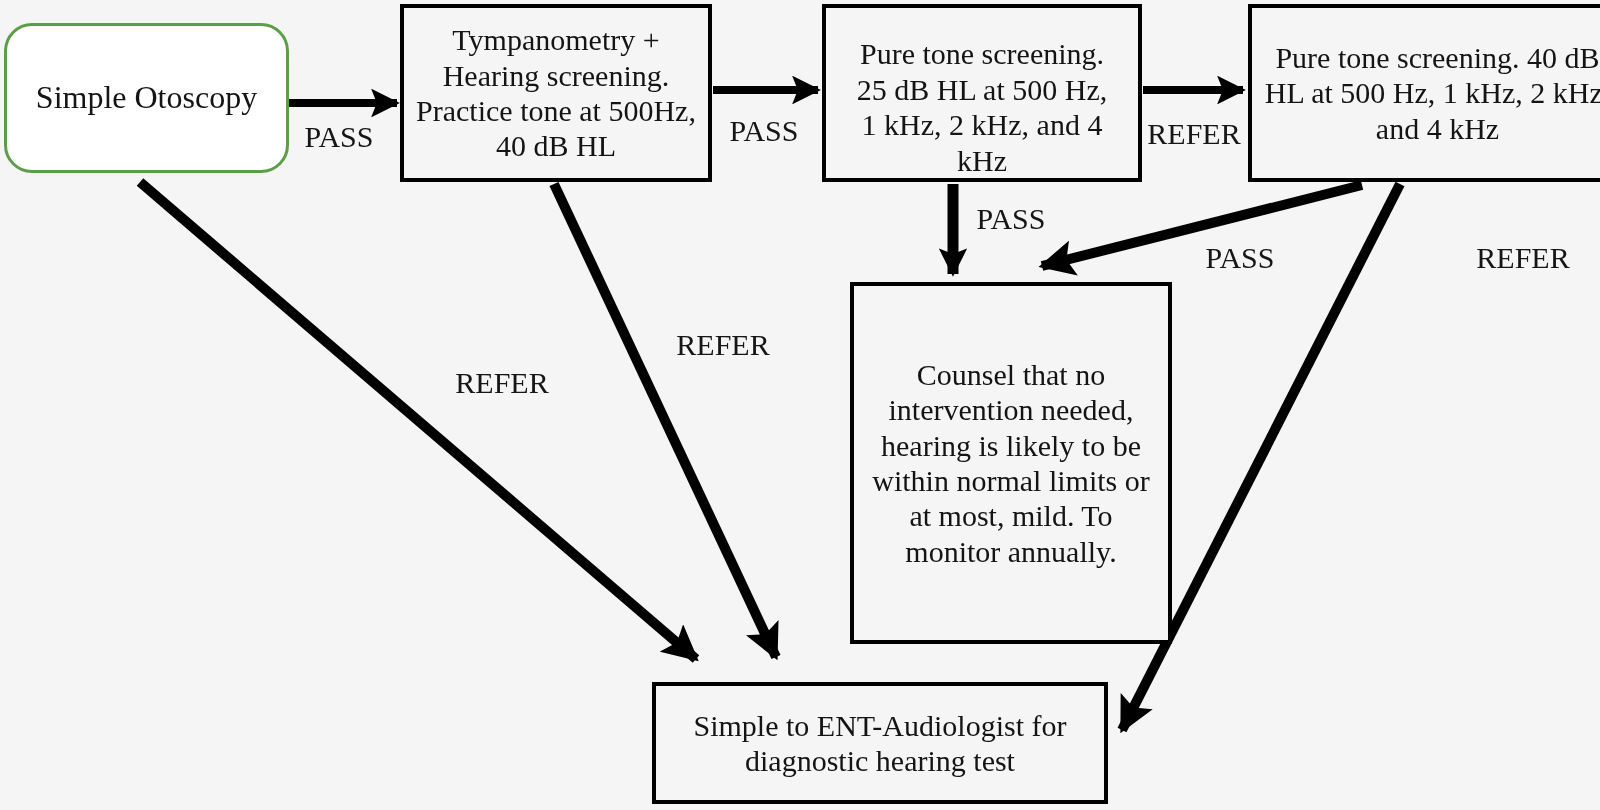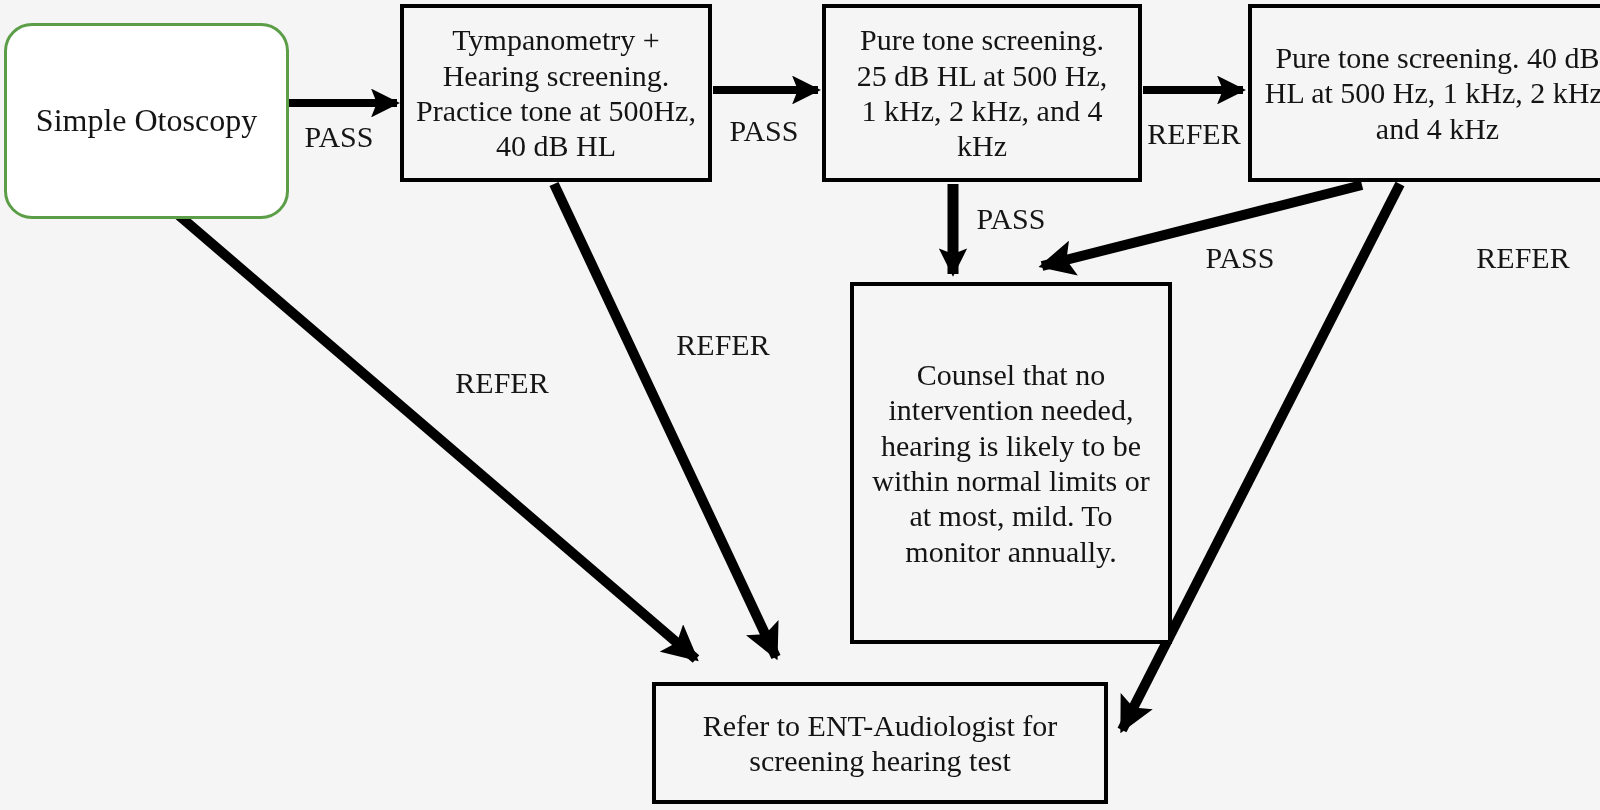--- a/index.html
+++ b/index.html
@@ -61,42 +61,42 @@
     <line x1="289" y1="103" x2="397" y2="103" stroke="#000" stroke-width="8" marker-end="url(#ah)"></line>
     <line x1="713" y1="90" x2="818" y2="90" stroke="#000" stroke-width="8" marker-end="url(#ah)"></line>
     <line x1="1143" y1="90" x2="1243" y2="90" stroke="#000" stroke-width="8" marker-end="url(#ah)"></line>
     <line x1="953" y1="184" x2="953" y2="274" stroke="#000" stroke-width="11" marker-end="url(#ah2)"></line>
     <line x1="1362" y1="185" x2="1042" y2="266" stroke="#000" stroke-width="10" marker-end="url(#ah)"></line>
     <line x1="1400" y1="184" x2="1122" y2="730" stroke="#000" stroke-width="10" marker-end="url(#ah)"></line>
     <line x1="140" y1="182" x2="696" y2="659" stroke="#000" stroke-width="10" marker-end="url(#ah)"></line>
     <line x1="554" y1="184" x2="776" y2="657" stroke="#000" stroke-width="10" marker-end="url(#ah)"></line>
   </svg>
 
-  <div class="node node-otoscopy" style="left:4px; top:23px; width:285px; height:196px;">
+  <div class="node node-otoscopy" style="left:4px; top:23px; width:285px; height:150px;">
     <span>Simple Otoscopy</span>
   </div>
 
   <div class="node" style="left:400px; top:4px; width:312px; height:178px; padding:0 12px;">
     <span>Tympanometry + Hearing screening. Practice tone at 500Hz, 40 dB HL</span>
   </div>
 
-  <div class="node" style="left:822px; top:4px; width:320px; height:178px; padding:0 22px;">
+  <div class="node" style="left:822px; top:4px; width:320px; height:178px; padding:0 22px;align-items:flex-end;">
     <span>Pure tone  screening. 25 dB HL at 500 Hz, 1 kHz, 2 kHz, and 4 kHz</span>
   </div>
 
   <div class="node" style="left:1248px; top:4px; width:379px; height:178px; padding:0 5px;">
     <span>Pure tone  screening. 40 dB HL at 500 Hz, 1 kHz, 2 kHz, and 4 kHz</span>
   </div>
 
   <div class="node" style="left:850px; top:282px; width:322px; height:362px; padding:0 8px;">
     <span>Counsel that no intervention needed, hearing is likely to be within normal limits or at most, mild. To monitor annually.</span>
   </div>
 
   <div class="node" style="left:652px; top:682px; width:456px; height:122px; padding:0 14px;">
-    <span>Refer to ENT-Audiologist for screening hearing test</span>
+    <span>Simple to ENT-Audiologist for diagnostic hearing test</span>
   </div>
 
   <div class="edge-label" style="left:339px; top:137px;">PASS</div>
   <div class="edge-label" style="left:764px; top:131px;">PASS</div>
   <div class="edge-label" style="left:1194px; top:134px;">REFER</div>
   <div class="edge-label" style="left:1011px; top:219px;">PASS</div>
   <div class="edge-label" style="left:1240px; top:258px;">PASS</div>
   <div class="edge-label" style="left:1523px; top:258px;">REFER</div>
   <div class="edge-label" style="left:502px; top:383px;">REFER</div>
   <div class="edge-label" style="left:723px; top:345px;">REFER</div>

